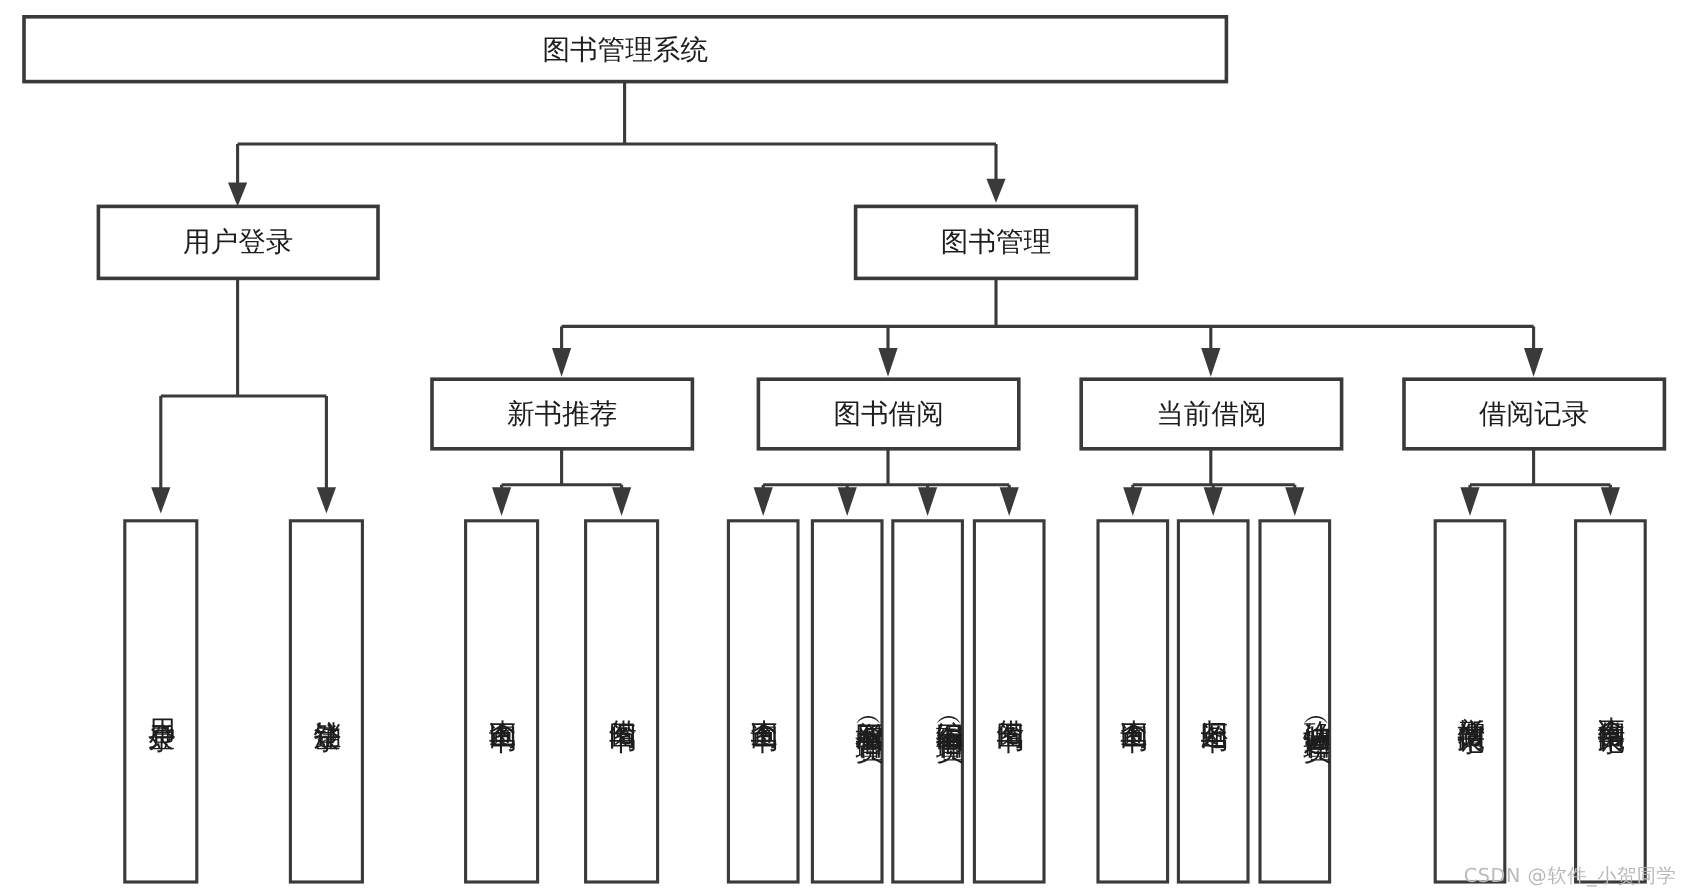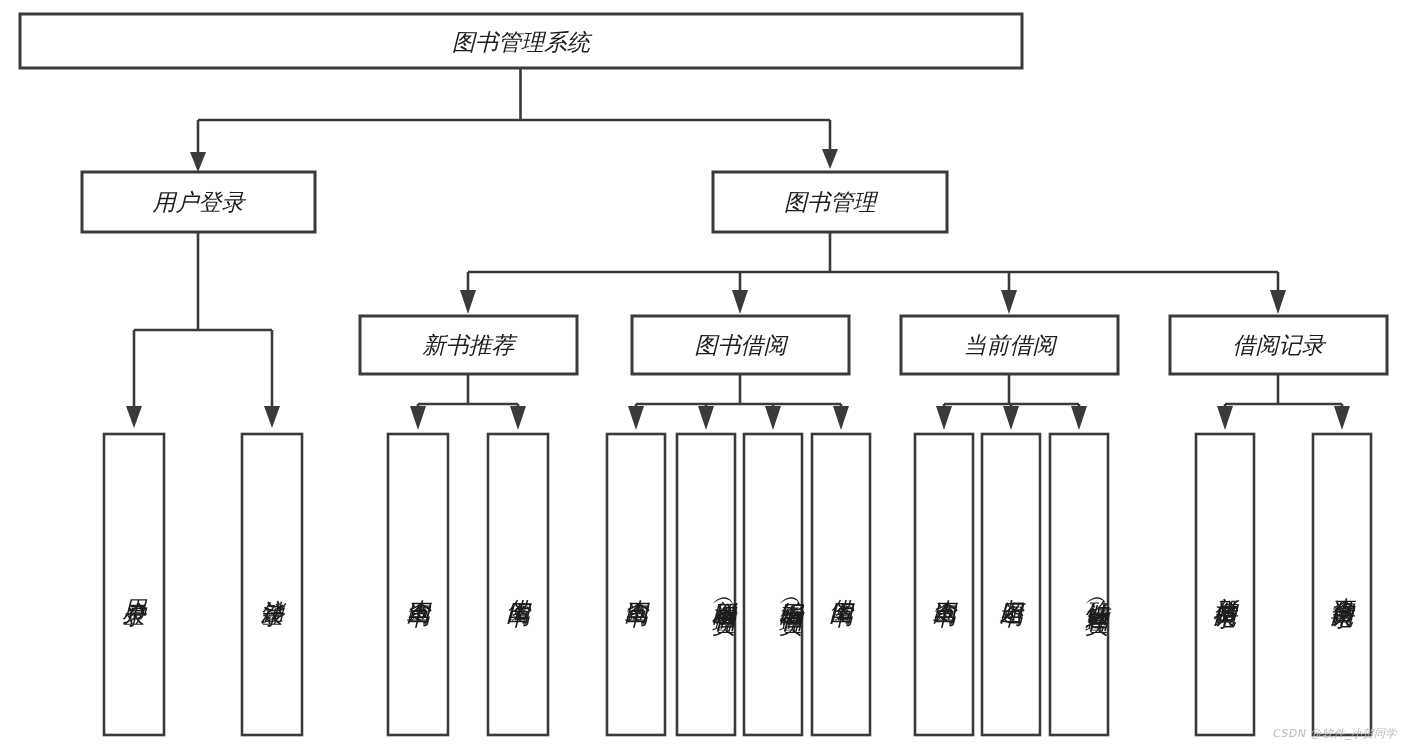--- a/index.html
+++ b/index.html
@@ -11,21 +11,20 @@
     width: 1405px;
     height: 747px;
     font-family: "DejaVu Sans", "Liberation Sans", sans-serif;
     overflow: hidden;
     position: relative;
   }
   #diagram-root {
     position: relative;
     width: 1405px;
     height: 747px;
-    font-style: italic;
   }
   svg.flow {
     position: absolute;
     top: 0;
     left: 0;
     width: 1405px;
     height: 747px;
   }
   .node-box {
     fill: #ffffff;
@@ -65,21 +64,21 @@
     letter-spacing: 2px;
     white-space: nowrap;
     text-align: center;
     pointer-events: none;
   }
   .watermark {
     position: absolute;
     right: 8px;
     bottom: 6px;
     font-family: "DejaVu Sans", "Liberation Sans", sans-serif;
-    font-size: 11px;
+    font-size: 16px;
     color: #b9b9b9;
     letter-spacing: 0.5px;
     user-select: none;
   }
 </style>
 </head>
 <body>
 
 <div id="diagram-root">
 

